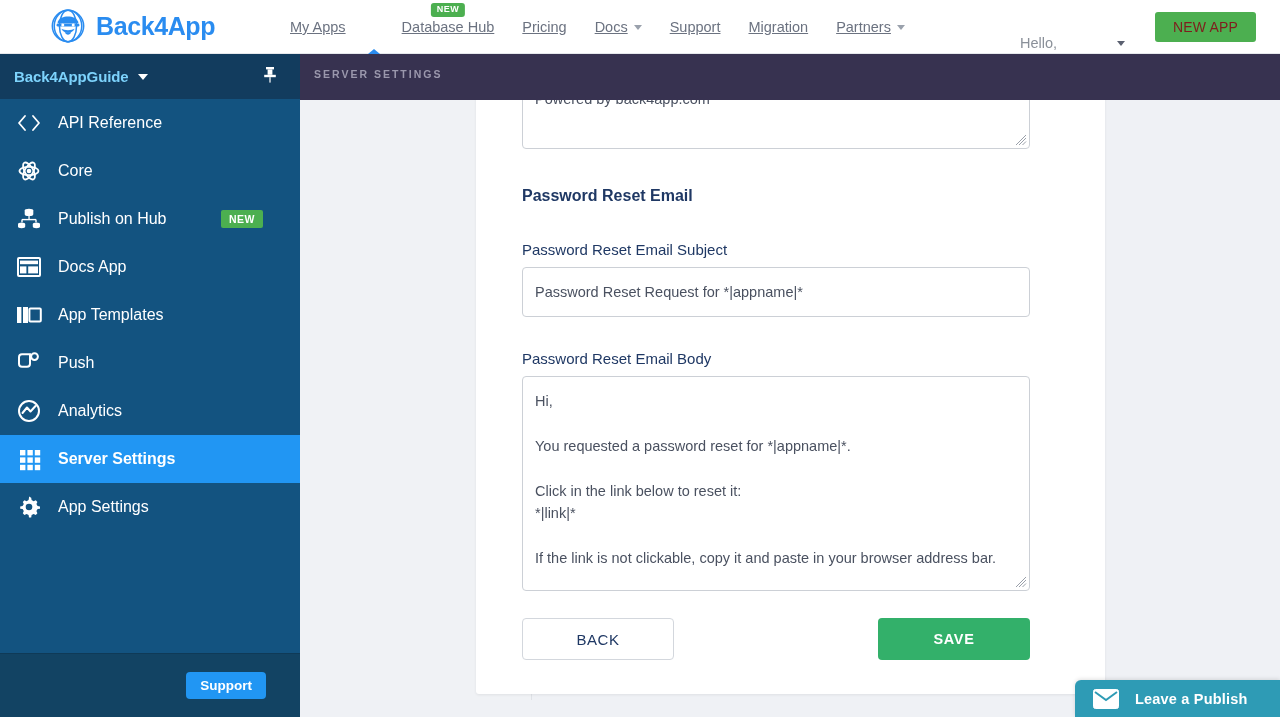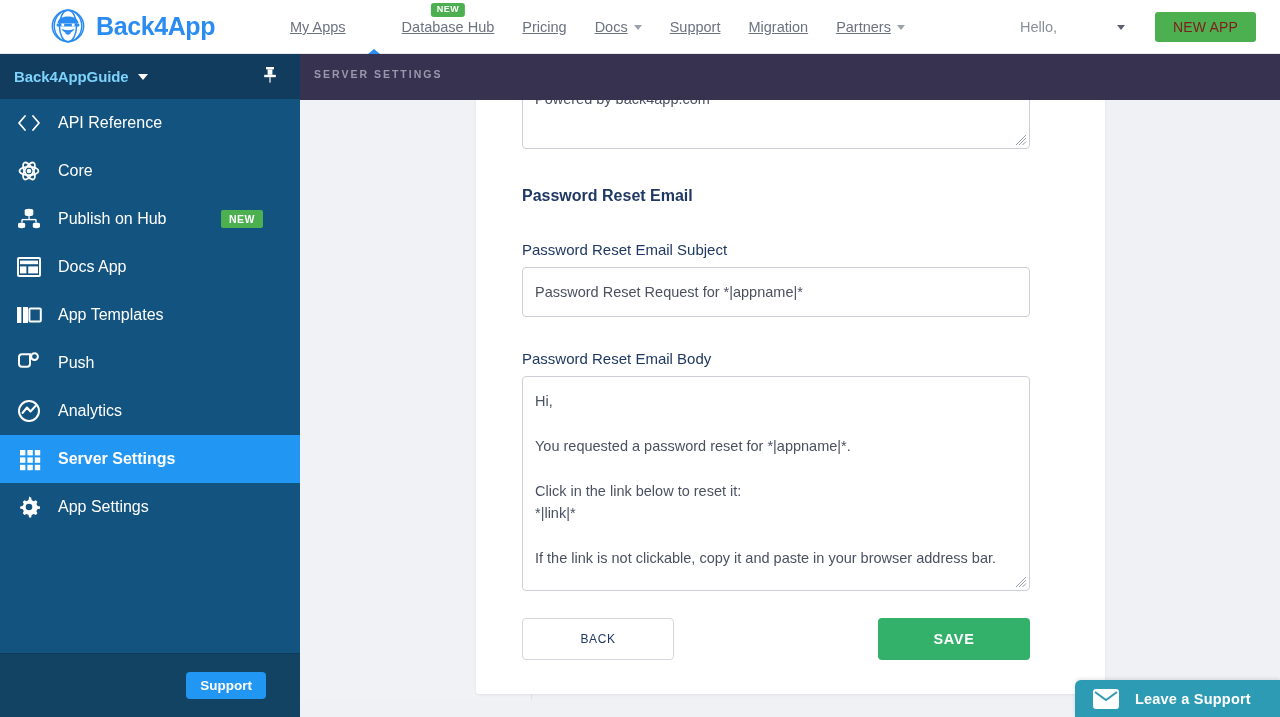--- a/index.html
+++ b/index.html
@@ -58,21 +58,21 @@
   }
   .active-arrow {
     position: absolute; bottom: 0px; left: 50%;
     transform: translateX(-50%);
     width: 0; height: 0;
     border-left: 6px solid transparent;
     border-right: 6px solid transparent;
     border-bottom: 5px solid #2a8cf0;
   }
   #user-menu {
-    position: absolute; right: 155px; top: 0;
+    position: absolute; right: 155px; top: 16px;
     height: 54px; display: flex; align-items: center; gap: 10px;
     cursor: pointer;
   }
   #user-menu .hello {
     font-size: 14.5px; color: #8a9099; white-space: nowrap;
   }
   #user-menu .uname { display:inline-block; min-width: 32px; }
   #user-menu .caret {
     width: 0; height: 0;
     border-left: 4px solid transparent;
@@ -213,21 +213,21 @@
     position: absolute; width: 12px; height: 12px;
     pointer-events: none;
   }
 
   .btn-row { position: absolute; left: 46px; top: 529px; width: 508px; height: 42px; }
   #back-btn {
     position: absolute; left: 0; top: 0;
     width: 152px; height: 42px;
     background: #fff; color: #1f3864;
     border: 1px solid #d3d7dd; border-radius: 4px;
-    font-size: 12px; font-weight: normal; letter-spacing: 0.6px;
+    font-size: 15px; font-weight: normal; letter-spacing: 0.6px;
     font-family: "Liberation Sans", sans-serif;
     cursor: pointer;
   }
   #save-btn {
     position: absolute; right: 0; top: 0;
     width: 152px; height: 42px;
     background: #33b06a; color: #fff;
     border: none; border-radius: 4px;
     font-size: 14.5px; font-weight: bold; letter-spacing: 0.6px;
     font-family: "Liberation Sans", sans-serif;
@@ -503,14 +503,14 @@
   </div>
 </div>
 
 <div id="chat-widget">
   <span class="env">
     <svg width="26" height="20" viewBox="0 0 26 20" aria-hidden="true">
       <rect x="0.5" y="0.5" width="25" height="19" rx="2" fill="#ffffff" stroke="#ffffff"></rect>
       <path d="M2 3 L13 11 L24 3" fill="none" stroke="#2e9bb5" stroke-width="2"></path>
     </svg>
   </span>
-  <span class="ctext">Leave a Support</span>
+  <span class="ctext">Leave a Publish</span>
 </div>
 
 </body></html>

